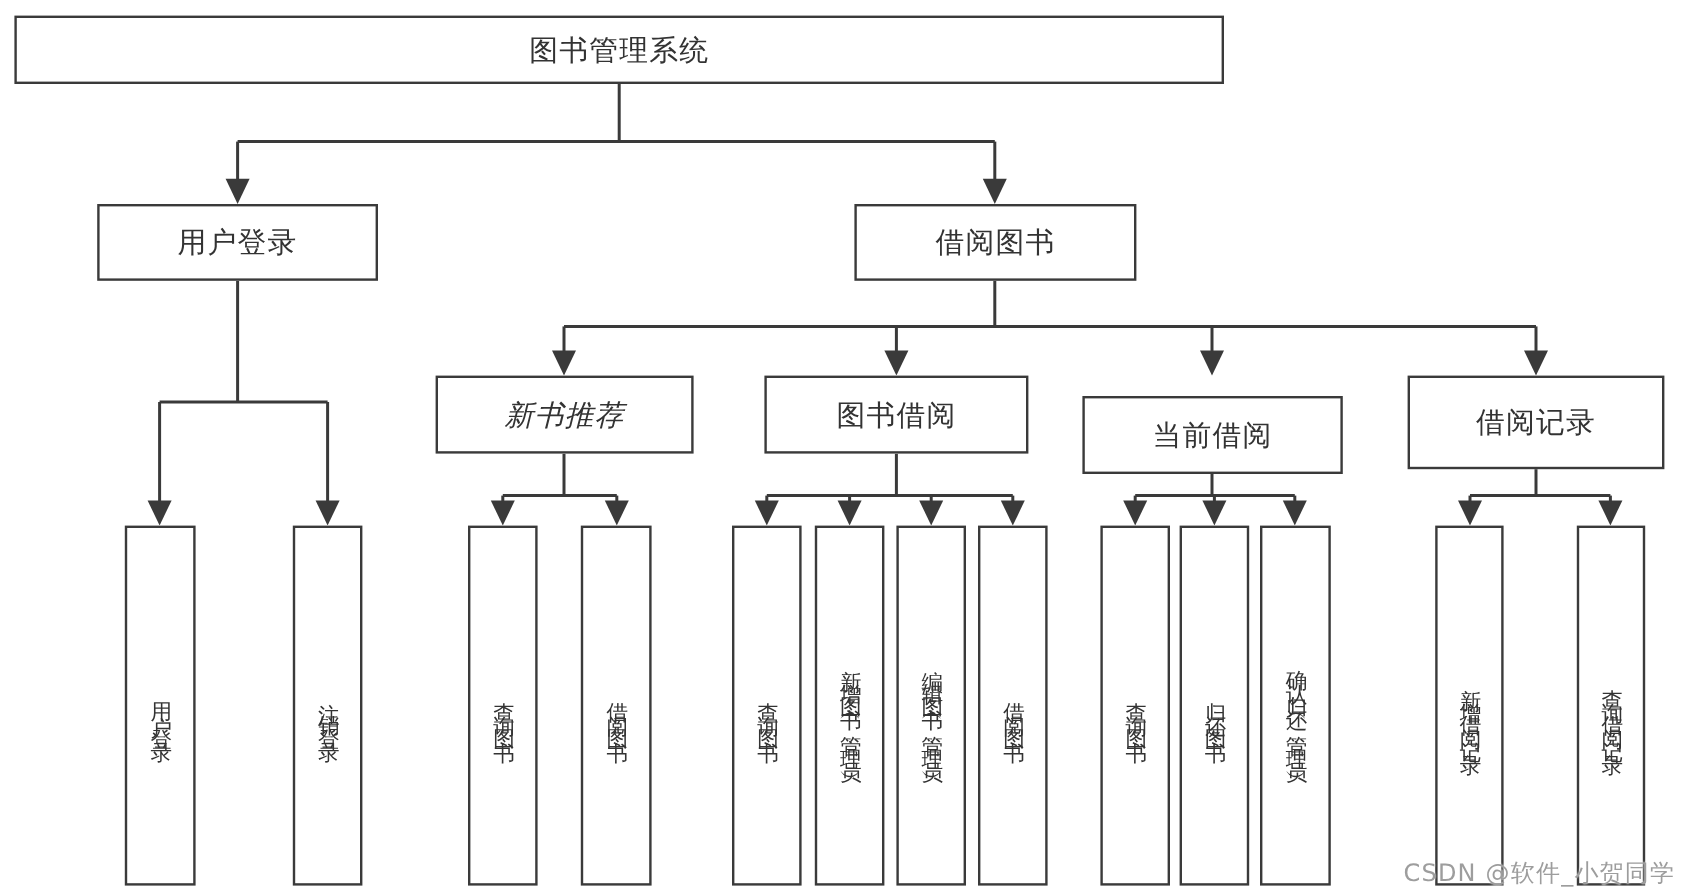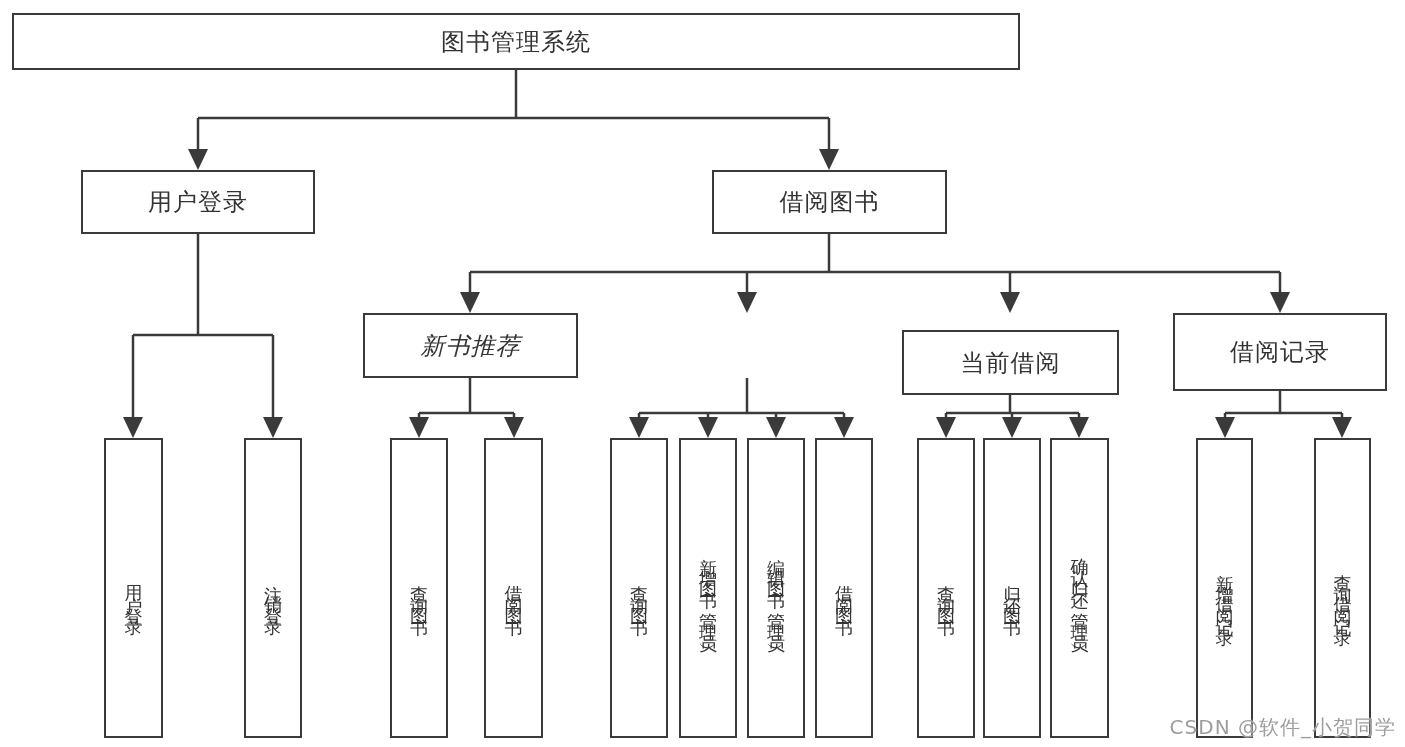--- a/index.html
+++ b/index.html
@@ -144,20 +144,21 @@
       <polygon points="1332,417 1352,417 1342,438"></polygon>
     </g>
   </svg>
 
   <div class="node h" style="left:12px; top:13px; width:1008px; height:57px;">图书管理系统</div>
 
   <div class="node h" style="left:81px; top:170px; width:234px; height:64px;">用户登录</div>
   <div class="node h" style="left:712px; top:170px; width:235px; height:64px;">借阅图书</div>
 
   <div class="node h" style="left:363px; top:313px; width:215px; height:65px;font-style:italic;">新书推荐</div>
+  <div class="node h" style="left:637px; top:313px; width:220px; height:65px;">图书借阅</div>
   <div class="node h" style="left:902px; top:330px; width:217px; height:65px;">当前借阅</div>
   <div class="node h" style="left:1173px; top:313px; width:214px; height:78px;">借阅记录</div>
 
   <div class="node v" style="left:104px; top:438px; width:59px; height:300px;">用户登录</div>
   <div class="node v" style="left:244px; top:438px; width:58px; height:300px;">注销登录</div>
 
   <div class="node v" style="left:390px; top:438px; width:58px; height:300px;">查询图书</div>
   <div class="node v" style="left:484px; top:438px; width:59px; height:300px;">借阅图书</div>
 
   <div class="node v" style="left:610px; top:438px; width:58px; height:300px;">查询图书</div>

